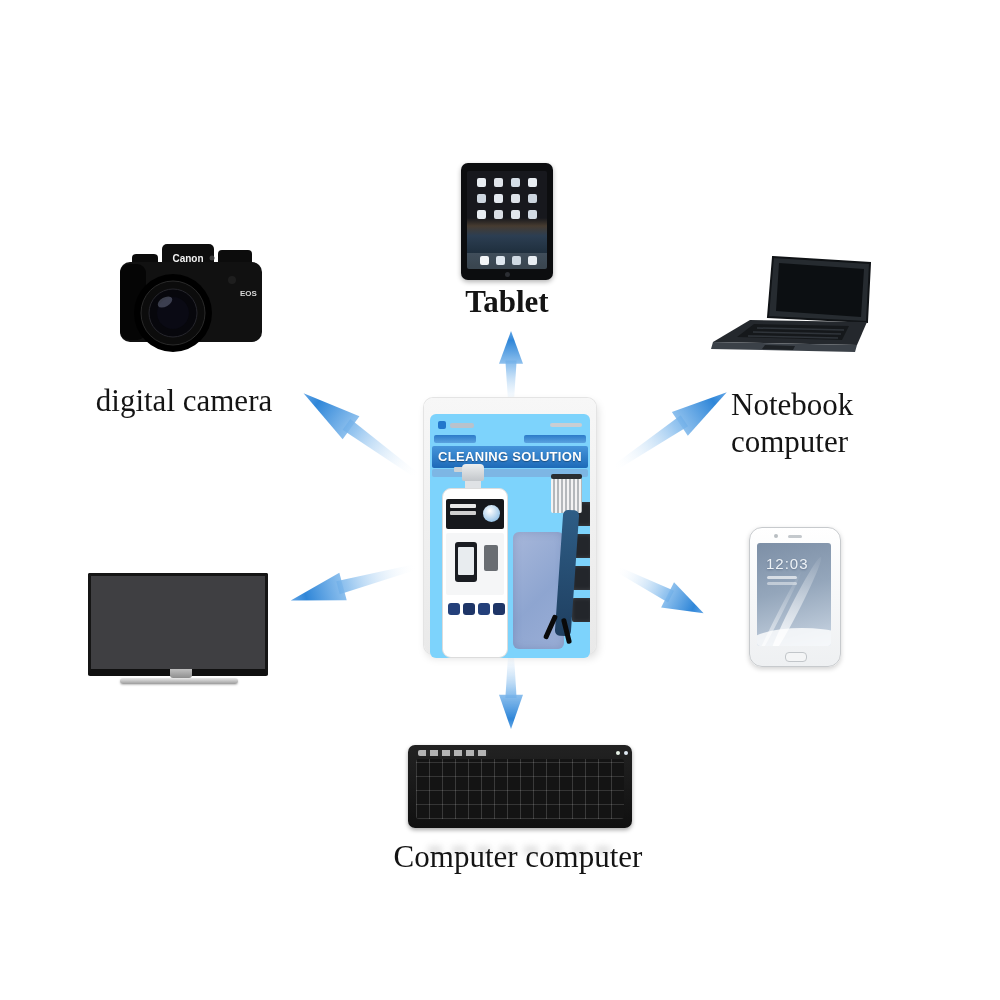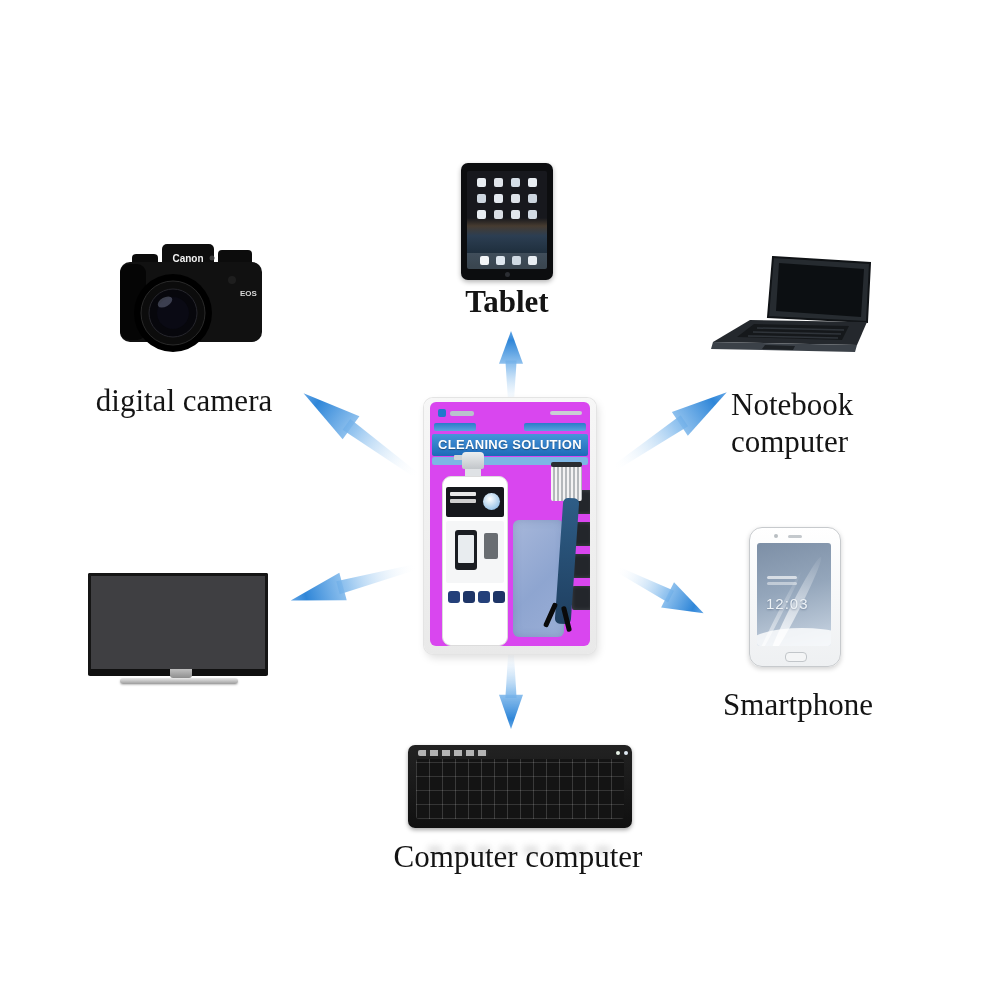--- a/index.html
+++ b/index.html
@@ -12,22 +12,22 @@
              text-align:center;white-space:pre-line;}
 
   
   .arrow{position:absolute;}
   .arrow svg{display:block;width:100%;height:100%;overflow:visible;}
 
   
   .pack{position:absolute;left:424px;top:398px;width:172px;height:256px;}
   .pack-back{position:absolute;inset:0;background:linear-gradient(180deg,#f7f7f7,#e9e9e9);
              border-radius:9px;box-shadow:0 0 0 1px #e4e4e4,2px 4px 9px rgba(0,0,0,.13);}
-  .pack-card{position:absolute;left:6px;top:4px;width:160px;height:244px;
-             background:#d946ef;border-radius:6px;overflow:hidden;text-decoration:underline;}
+  .pack-card{position:absolute;left:6px;top:16px;width:160px;height:244px;
+             background:#7dd3fc;border-radius:6px;overflow:hidden;text-decoration:underline;}
   .pk-logo{position:absolute;left:8px;top:7px;width:8px;height:8px;background:#2277cc;border-radius:2px;}
   .pk-logo-text{position:absolute;left:20px;top:9px;width:24px;height:5px;background:#b9c2cc;border-radius:2px;}
   .pk-code{position:absolute;right:8px;top:9px;width:32px;height:4px;background:#c9ced3;border-radius:2px;}
   .pk-chip{position:absolute;top:21px;height:8px;background:linear-gradient(#2b7bc9,#5aa2df);border-radius:2px;}
   .pk-chip.l{left:4px;width:42px;} .pk-chip.r{right:4px;width:62px;}
   .pk-banner{position:absolute;left:2px;right:2px;top:32px;height:22px;border-radius:2px;
              background:linear-gradient(180deg,#4695da,#1d6ab8);
              color:#fff;font-family:"Liberation Sans",sans-serif;font-weight:bold;
              font-size:13px;line-height:22px;text-align:center;letter-spacing:.3px;
              text-shadow:0 1px 1px rgba(0,0,0,.35);}
@@ -84,21 +84,21 @@
 
   
   .phone{position:absolute;left:749px;top:527px;width:90px;height:138px;border-radius:13px;
          background:linear-gradient(180deg,#ffffff,#eef0f2);border:1px solid #c7cacd;
          box-shadow:0 2px 5px rgba(0,0,0,.18);}
   .phone-speaker{position:absolute;left:50%;top:7px;width:14px;height:3px;margin-left:-7px;background:#c4c9cd;border-radius:2px;}
   .phone-cam{position:absolute;left:24px;top:6px;width:4px;height:4px;border-radius:50%;background:#b9bec2;}
   .phone-screen{position:absolute;left:7px;top:15px;width:74px;height:103px;border-radius:3px;overflow:hidden;
          background:linear-gradient(165deg,#7d8fa6 0%,#94a6bb 45%,#b7c5d5 80%,#cdd9e6 100%);}
   .phone-clock{position:absolute;left:9px;top:12px;color:#eef3f7;font-family:"Liberation Sans",sans-serif;
-         font-size:15px;letter-spacing:1px;text-shadow:0 1px 2px rgba(40,60,90,.4);margin-top:40px;}
+         font-size:15px;letter-spacing:1px;text-shadow:0 1px 2px rgba(40,60,90,.4);}
   .phone-date{position:absolute;left:10px;top:33px;width:30px;height:3px;background:rgba(255,255,255,.65);border-radius:2px;
          box-shadow:0 6px 0 rgba(255,255,255,.45);}
   .phone-swoosh{position:absolute;left:34px;top:8px;width:9px;height:112px;border-radius:50%;
          background:linear-gradient(180deg,rgba(255,255,255,.05),rgba(255,255,255,.95));transform:rotate(27deg);}
   .phone-swoosh2{position:absolute;left:20px;top:22px;width:4px;height:100px;border-radius:50%;
          background:linear-gradient(180deg,rgba(255,255,255,0),rgba(255,255,255,.7));transform:rotate(27deg);}
   .phone-wave{position:absolute;left:-10px;bottom:-16px;width:110px;height:34px;border-radius:50%;
          background:rgba(255,255,255,.8);}
   .phone-home{position:absolute;left:50%;bottom:4px;width:20px;height:8px;margin-left:-10px;border-radius:4px;
          background:#f4f5f6;border:1px solid #c2c6ca;}
@@ -274,21 +274,20 @@
     <div class="phone-cam"></div>
     <div class="phone-screen">
       <div class="phone-swoosh"></div>
       <div class="phone-swoosh2"></div>
       <div class="phone-wave"></div>
       <div class="phone-clock">12:03</div>
       <div class="phone-date"></div>
     </div>
     <div class="phone-home"></div>
   </div>
-  <div class="dev-label" style="left:708px;top:686px;width:180px;">Smartphone</div>
 
   <div class="tv-screen">
     <div class="tv-logo"></div>
   </div>
   <div class="tv-neck"></div>
   <div class="tv-bar"></div>
 
   <div class="keyboard">
     <div class="kb-fnrow"></div>
     <div class="kb-leds"></div>

